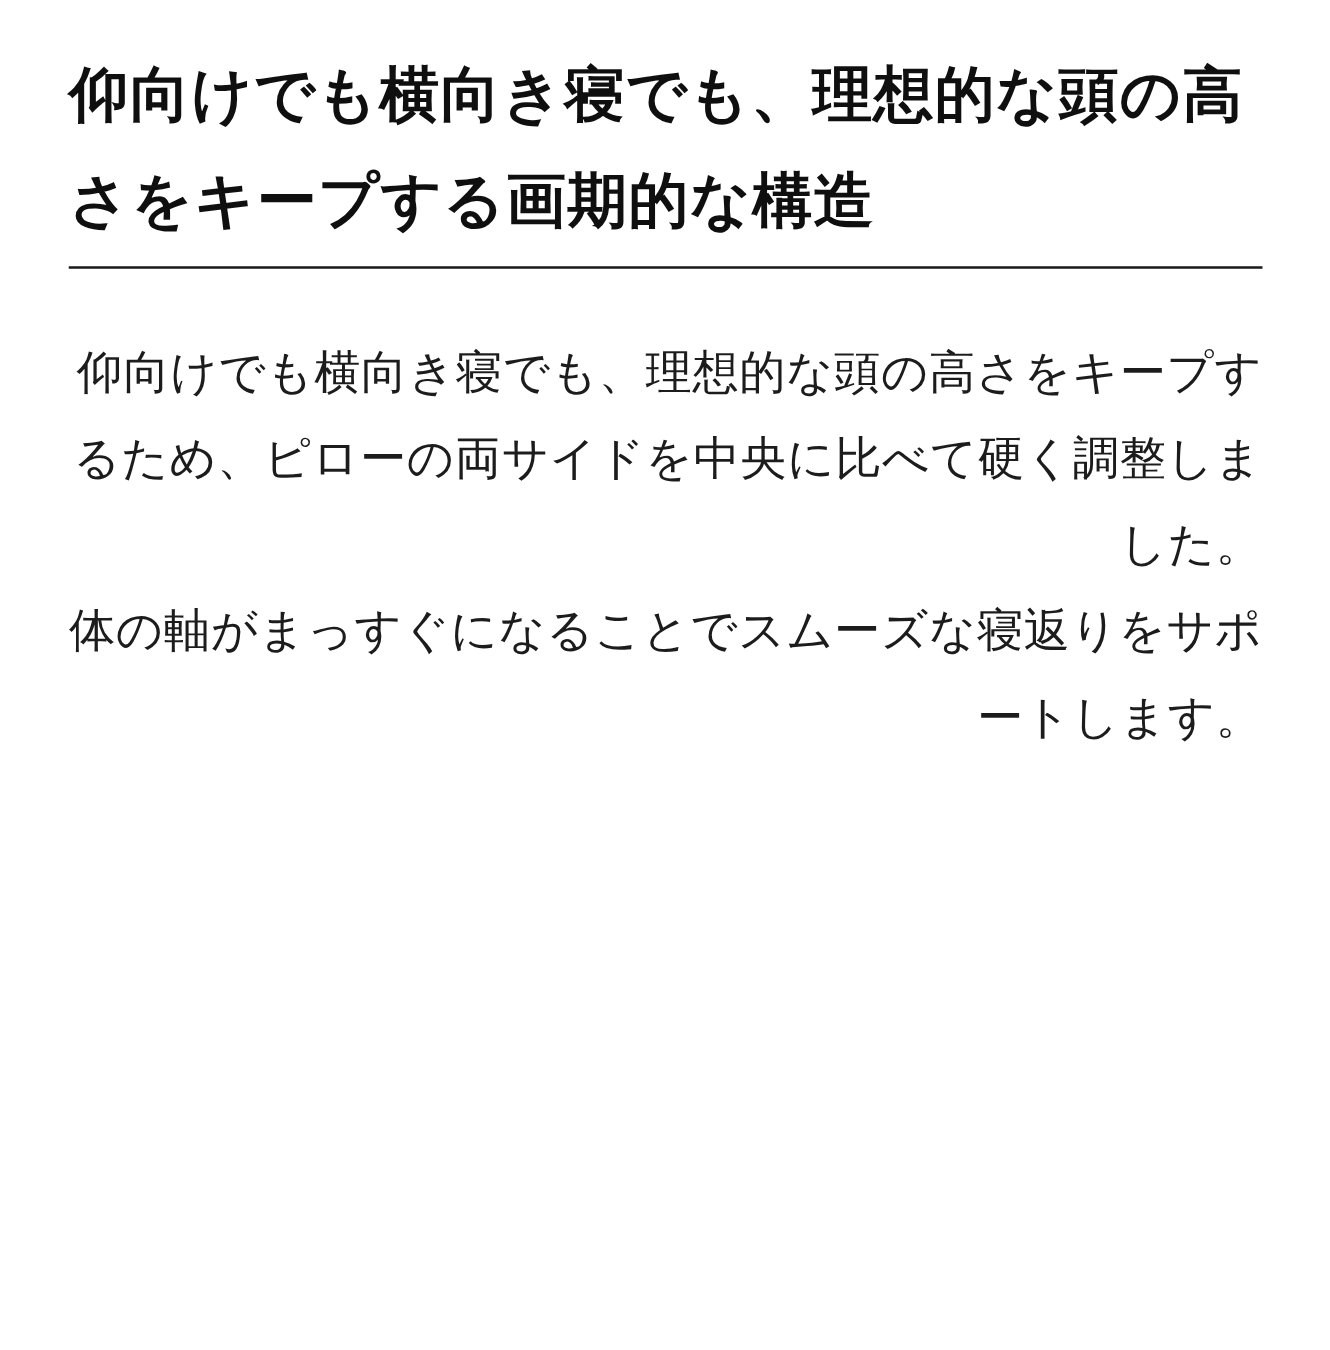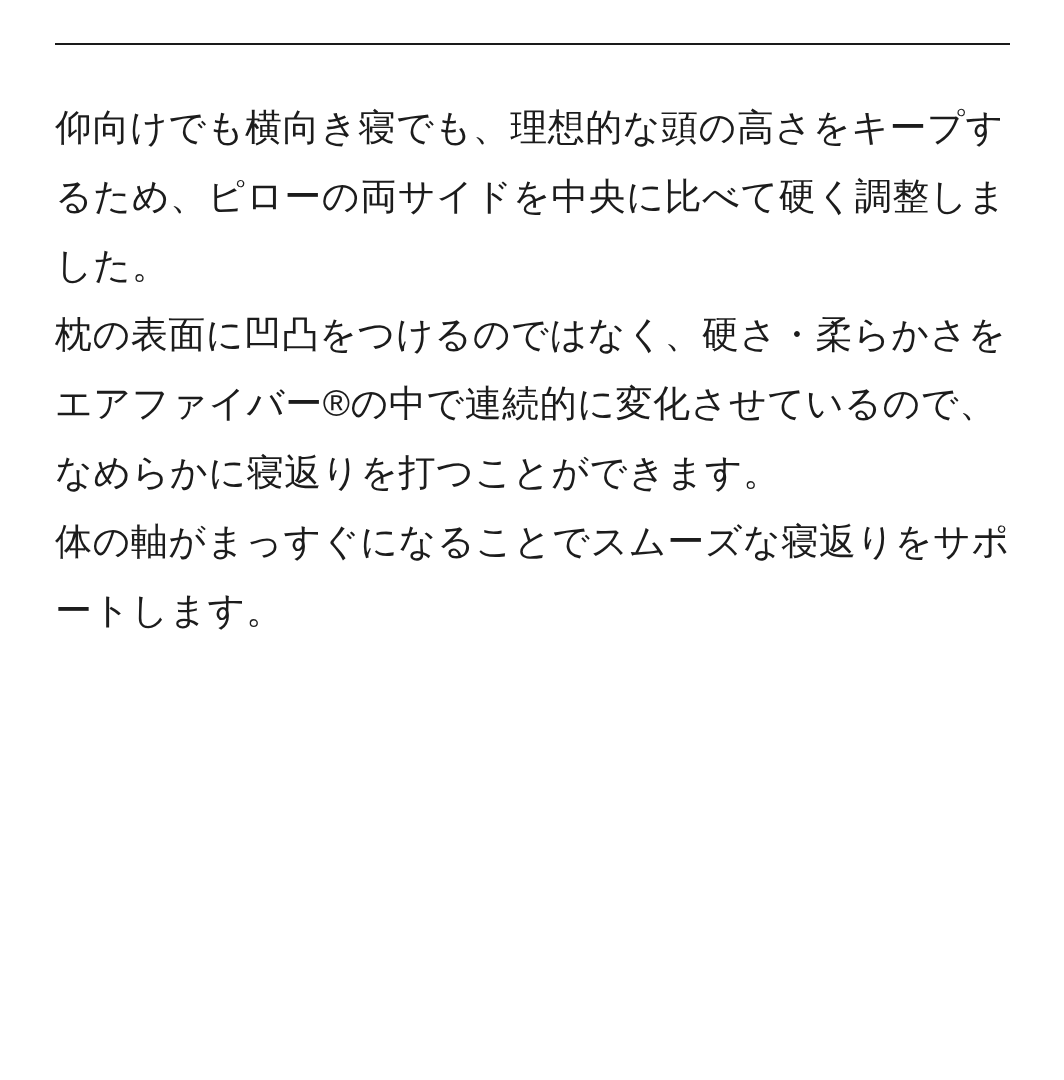--- a/index.html
+++ b/index.html
@@ -31,31 +31,32 @@
     border-top: 2px solid #1a1a1a;
     margin: 9px 0 0 0;
     width: 100%;
   }
   .section-body {
     margin-top: 48px;
     color: #1c1c1c;
     font-size: 37px;
     line-height: 69px;
     letter-spacing: 0.5px;
+    text-align: right;
   }
   .section-body p {
     margin: 0;
     padding: 0;
   }
 </style>
 </head>
 <body>
 
 <div class="page">
   <div class="section">
+    <h2 class="section-heading">仰向けでも横向き寝でも、理想的な頭の高さをキープする画期的な構造</h2>
     <hr class="heading-divider">
     <div class="section-body">
       <p>仰向けでも横向き寝でも、理想的な頭の高さをキープするため、ピローの両サイドを中央に比べて硬く調整しました。</p>
-      <p>枕の表面に凹凸をつけるのではなく、硬さ・柔らかさをエアファイバー®の中で連続的に変化させているので、なめらかに寝返りを打つことができます。</p>
       <p>体の軸がまっすぐになることでスムーズな寝返りをサポートします。</p>
     </div>
   </div>
 </div>
 
 </body></html>

